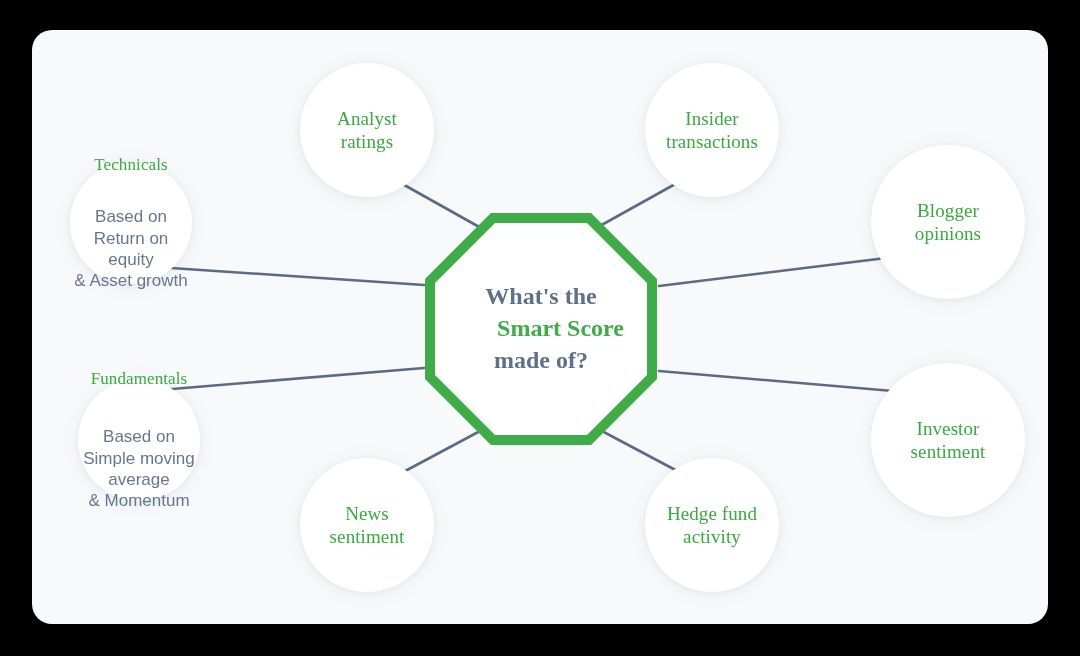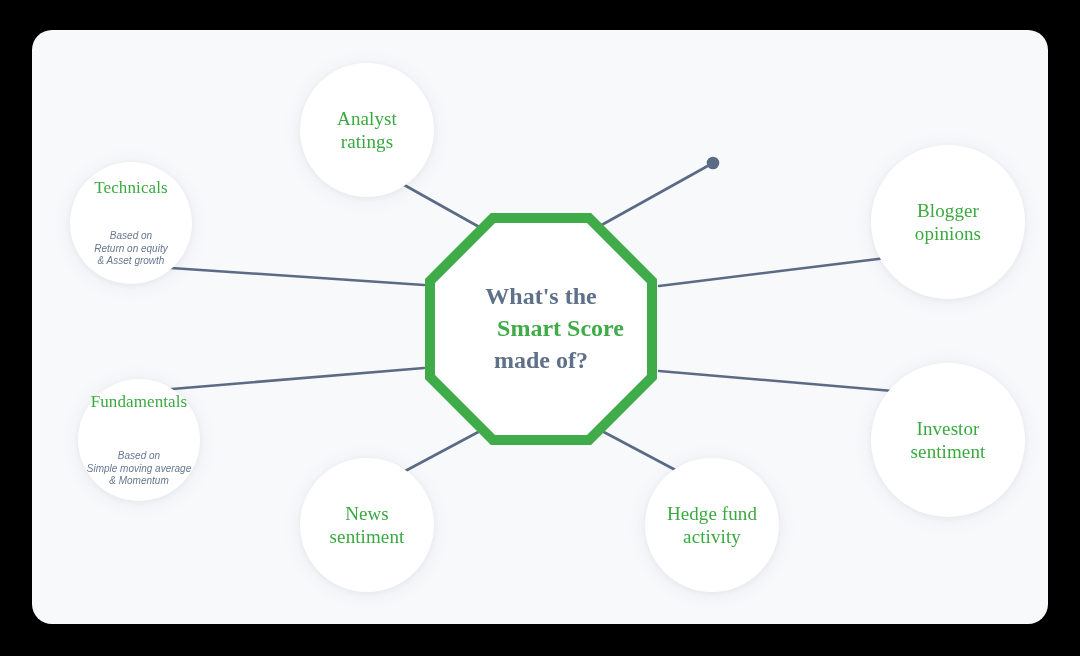--- a/index.html
+++ b/index.html
@@ -67,24 +67,23 @@
     white-space: pre-line;
   }
   .node.has-sub .title {
     font-size: 17px;
     line-height: 1.15;
     margin-bottom: 2px;
   }
   .node .sub {
     color: #66778f;
     font-family: "Liberation Sans", sans-serif;
-    font-size: 10px;
+    font-size: 17px;
     line-height: 1.25;
     white-space: pre-line;
-    font-style: italic;
   }
 
   
   #center {
     position: absolute;
     left: 425px;
     top: 213px;
     width: 232px;
     height: 232px;
   }
@@ -170,20 +169,24 @@
       <div class="sub">Based on
 Simple moving average
 &amp; Momentum</div>
     </div>
 
     <div class="node" style="left:268px; top:33px; width:134px; height:134px;">
       <div class="title">Analyst
 ratings</div>
     </div>
 
+    <div class="node" style="left:613px; top:33px; width:134px; height:134px;">
+      <div class="title">Insider
+transactions</div>
+    </div>
 
     <div class="node" style="left:839px; top:115px; width:154px; height:154px;">
       <div class="title">Blogger
 opinions</div>
     </div>
 
     <div class="node" style="left:839px; top:333px; width:154px; height:154px;">
       <div class="title">Investor
 sentiment</div>
     </div>

